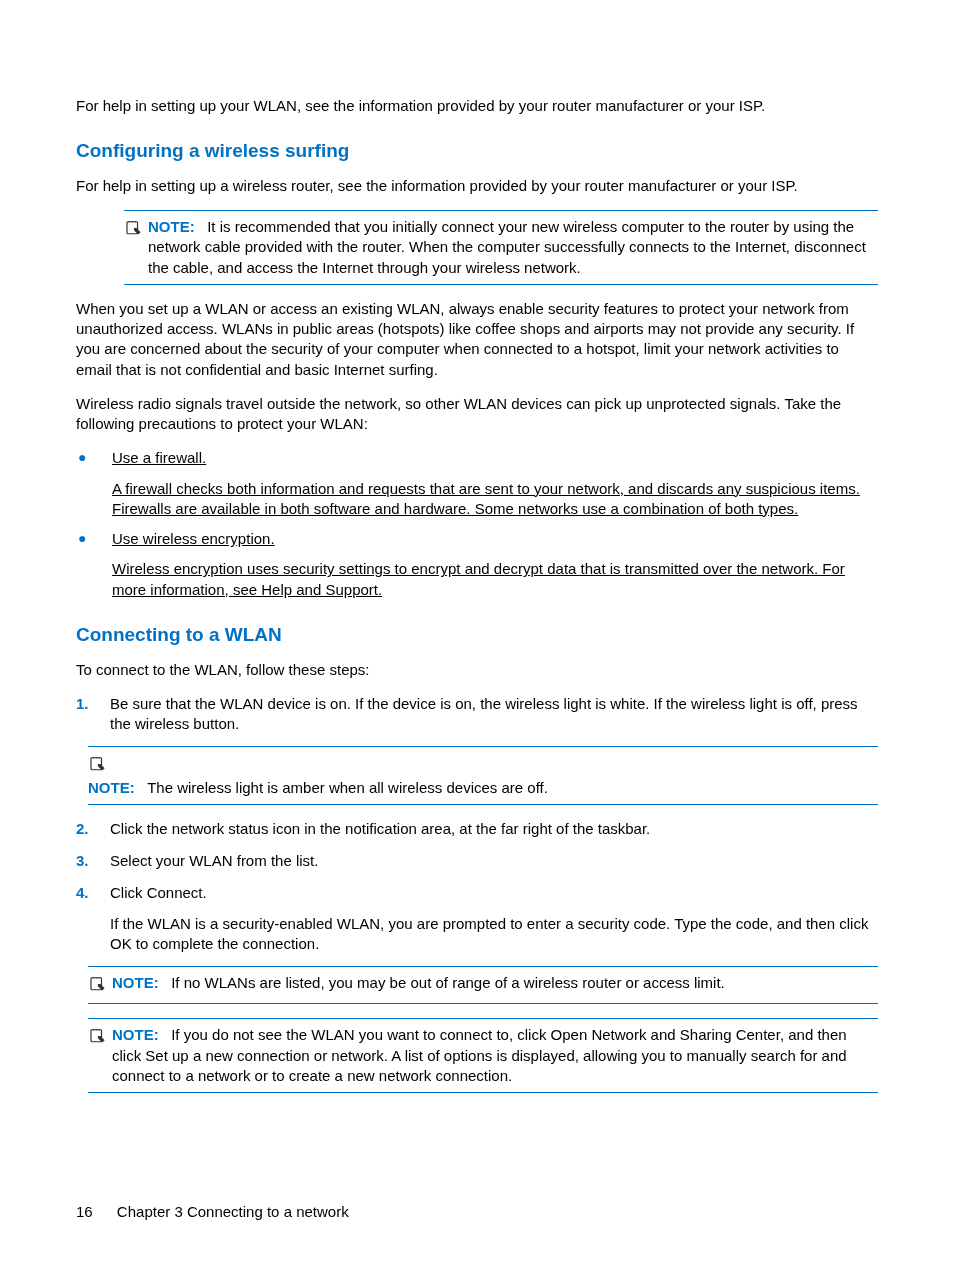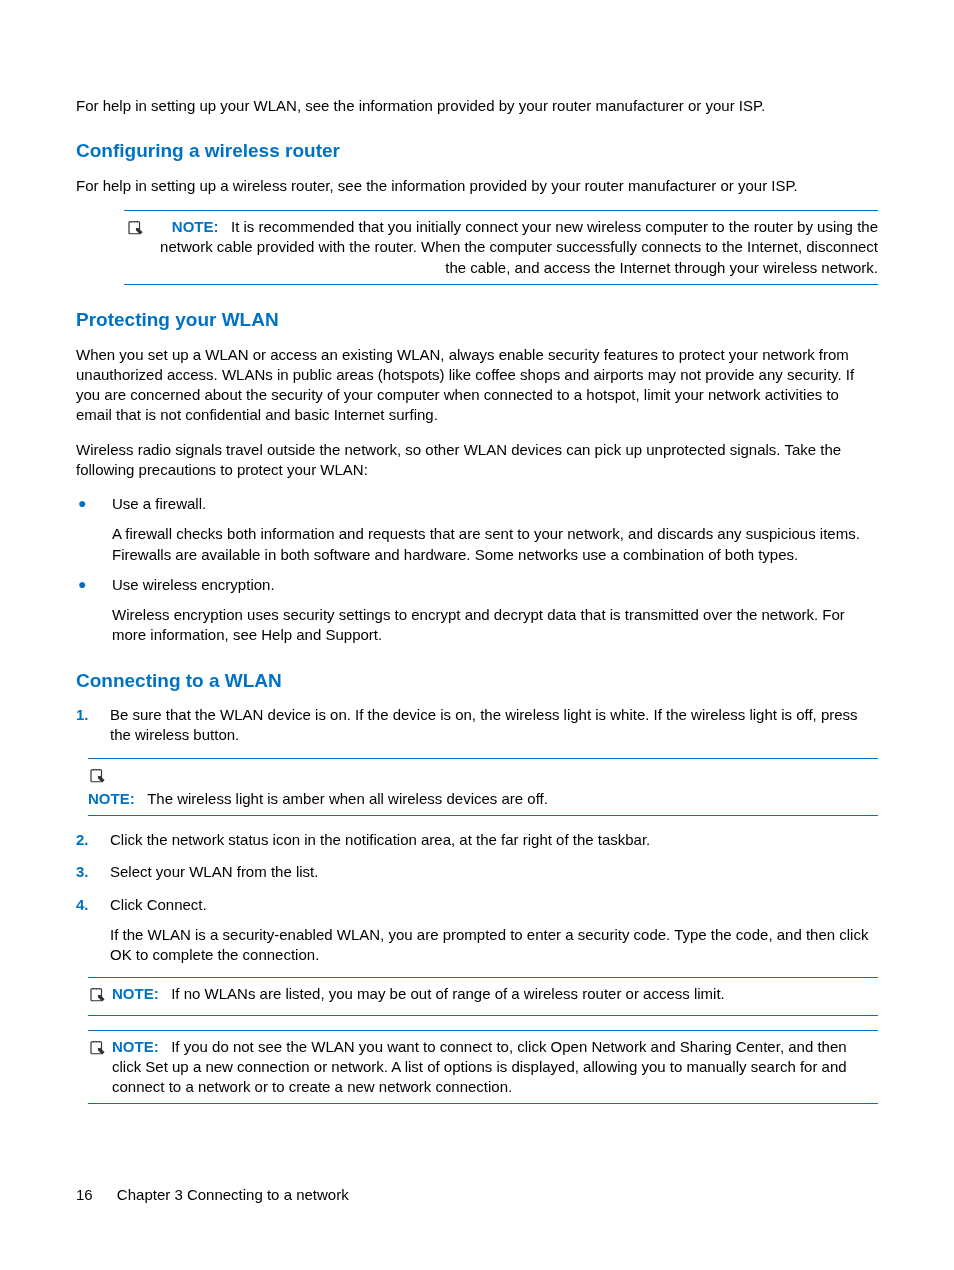--- a/index.html
+++ b/index.html
@@ -63,20 +63,21 @@
   .bullet-dot {
     flex: 0 0 34px;
     color: #0072c6;
     font-size: 14px;
     line-height: 1.4;
     text-align: left;
     padding-left: 2px;
   }
   .bullet-body {
     flex: 1;
+    text-decoration: underline;
   }
   .bullet-sub {
     margin-top: 10px;
   }
   ol.steps {
     list-style: none;
     padding: 0;
     margin: 0 0 14px 0;
     counter-reset: step;
   }
@@ -98,55 +99,54 @@
   }
   .step-extra {
     margin-left: 34px;
     margin-top: 10px;
   }
   .note-box.indented {
     margin-left: 12px;
   }
   .footer {
     position: absolute;
-    bottom: 65px;
+    bottom: 48px;
     left: 76px;
     font-size: 15px;
   }
   .footer .pagenum {
     margin-right: 20px;
   }
   .bold { font-weight: normal; }
 </style>
 </head>
 <body>
 
 <div class="page">
 
   <p class="para content-indent">For help in setting up your WLAN, see the information provided by your router manufacturer or your ISP.</p>
 
-  <h2 class="section">Configuring a wireless router</h2>
+  <h2 class="section">Configuring a wireless surfing</h2>
 
   <p class="para content-indent">For help in setting up a wireless router, see the information provided by your router manufacturer or your ISP.</p>
 
-  <div class="note-box" style="margin-left:48px;text-align:right;">
+  <div class="note-box" style="margin-left:48px;">
     <span class="note-icon">
       <svg width="18" height="18" viewBox="0 0 24 24" fill="none" stroke="#333" stroke-width="1.6">
         <rect x="4" y="5" width="14" height="16" rx="1"></rect>
         <path d="M7 4v2M11 4v2M15 4v2"></path>
         <path d="M16 14l5 5-2 2-5-5v-2z" fill="#333"></path>
       </svg>
     </span>
     <span class="note-text">
       <span class="note-label">NOTE:</span>
       <span>&nbsp;&nbsp;</span><span>It is recommended that you initially connect your new wireless computer to the router by using the network cable provided with the router. When the computer successfully connects to the Internet, disconnect the cable, and access the Internet through your wireless network.</span>
     </span>
   </div>
 
-  <h2 class="section">Protecting your WLAN</h2>
 
   <p class="para content-indent">When you set up a WLAN or access an existing WLAN, always enable security features to protect your network from unauthorized access. WLANs in public areas (hotspots) like coffee shops and airports may not provide any security. If you are concerned about the security of your computer when connected to a hotspot, limit your network activities to email that is not confidential and basic Internet surfing.</p>
   <p class="para content-indent">Wireless radio signals travel outside the network, so other WLAN devices can pick up unprotected signals. Take the following precautions to protect your WLAN:</p>
 
   <ul class="bullets content-indent">
     <li>
       <span class="bullet-dot">●</span>
       <div class="bullet-body">
         <div>Use a firewall.</div>
         <div class="bullet-sub">A firewall checks both information and requests that are sent to your network, and discards any suspicious items. Firewalls are available in both software and hardware. Some networks use a combination of both types.</div>
@@ -156,20 +156,21 @@
       <span class="bullet-dot">●</span>
       <div class="bullet-body">
         <div>Use wireless encryption.</div>
         <div class="bullet-sub">Wireless encryption uses security settings to encrypt and decrypt data that is transmitted over the network. For more information, see Help and Support.</div>
       </div>
     </li>
   </ul>
 
   <h2 class="section">Connecting to a WLAN</h2>
 
+  <p class="para content-indent">To connect to the WLAN, follow these steps:</p>
 
   <ol class="steps content-indent">
     <li>
       <div class="step-row">
         <span class="step-num">1.</span>
         <span class="step-body">Be sure that the WLAN device is on. If the device is on, the wireless light is white. If the wireless light is off, press the wireless button.</span>
       </div>
       <div class="note-box indented" style="margin-top:12px;flex-direction:column;">
         <span class="note-icon">
           <svg width="18" height="18" viewBox="0 0 24 24" fill="none" stroke="#333" stroke-width="1.6">

